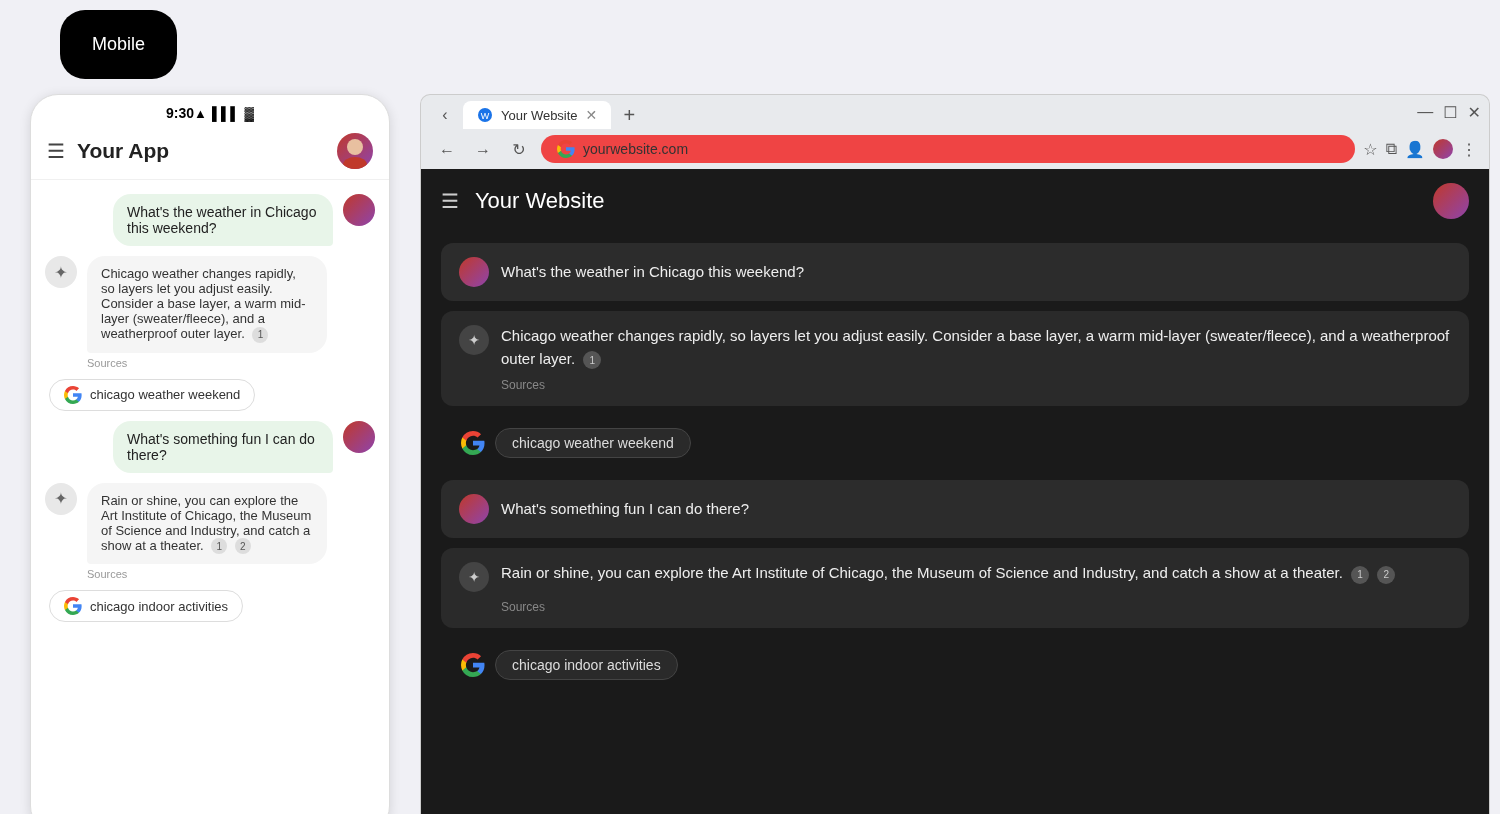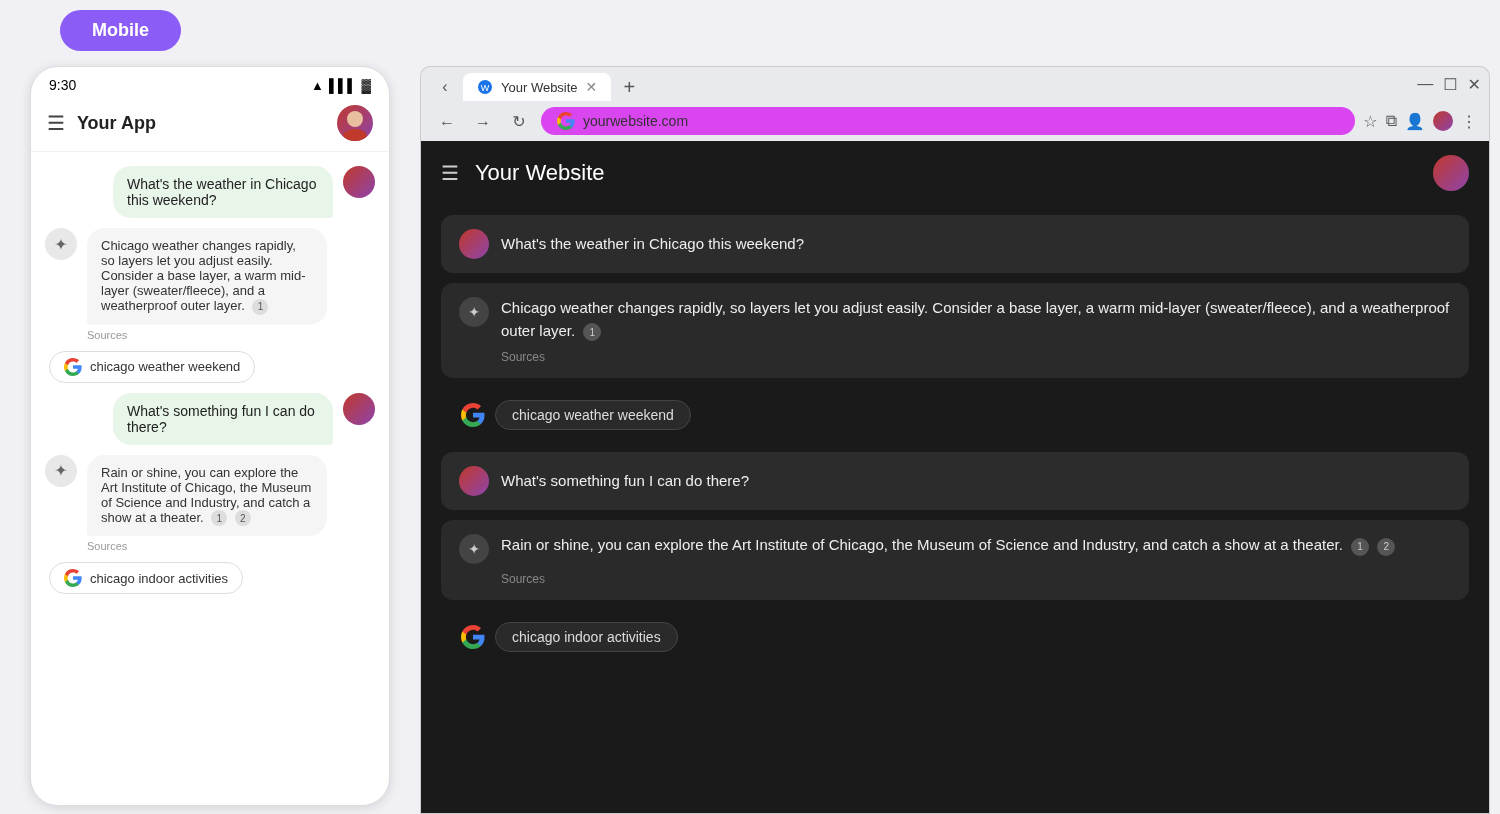--- a/index.html
+++ b/index.html
@@ -18,27 +18,27 @@
     .top-bar {
       width: 100%;
       display: flex;
       align-items: center;
       justify-content: space-between;
       padding: 10px 60px;
       background: #f0f0f5;
     }
 
     .top-btn {
-      background: #8b5cf6;
+      background: #000000;
       color: white;
       border: none;
       border-radius: 25px;
-      padding: 10px 32px;
+      padding: 24px 32px;
       font-size: 18px;
-      font-weight: 700;
+      font-weight: 400;
       cursor: pointer;
     }
 
     
     .main-content {
       display: flex;
       width: 100%;
       flex: 1;
       padding: 0 0;
       gap: 0;
@@ -54,25 +54,25 @@
       border: 1px solid #ddd;
       box-shadow: 0 2px 12px rgba(0,0,0,0.12);
       overflow: hidden;
       height: 740px;
       display: flex;
       flex-direction: column;
     }
 
     .mobile-status-bar {
       display: flex;
-      justify-content: space-between;
+      justify-content: center;
       align-items: center;
       padding: 10px 18px 4px;
       font-size: 14px;
-      font-weight: 400;
+      font-weight: 700;
     }
 
     .mobile-status-icons {
       display: flex;
       align-items: center;
       gap: 5px;
       font-size: 13px;
     }
 
     .mobile-header {
@@ -88,21 +88,21 @@
       align-items: center;
       gap: 12px;
     }
 
     .hamburger-icon {
       font-size: 20px;
       color: #444;
     }
 
     .mobile-app-title {
-      font-size: 18px;
+      font-size: 21px;
       font-weight: 600;
       color: #222;
     }
 
     .mobile-avatar {
       width: 36px;
       height: 36px;
       border-radius: 50%;
       background: linear-gradient(135deg, #c0392b, #8e44ad);
       display: flex;
@@ -294,21 +294,21 @@
       align-items: center;
       justify-content: center;
       color: #555;
       cursor: pointer;
       font-size: 16px;
       border-radius: 50%;
     }
 
     .browser-address-bar {
       flex: 1;
-      background: #d946ef;
+      background: #ef4444;
       border-radius: 20px;
       padding: 5px 16px;
       display: flex;
       align-items: center;
       gap: 8px;
       font-size: 14px;
       color: #333;
     }
 
     .browser-address-google-icon {

